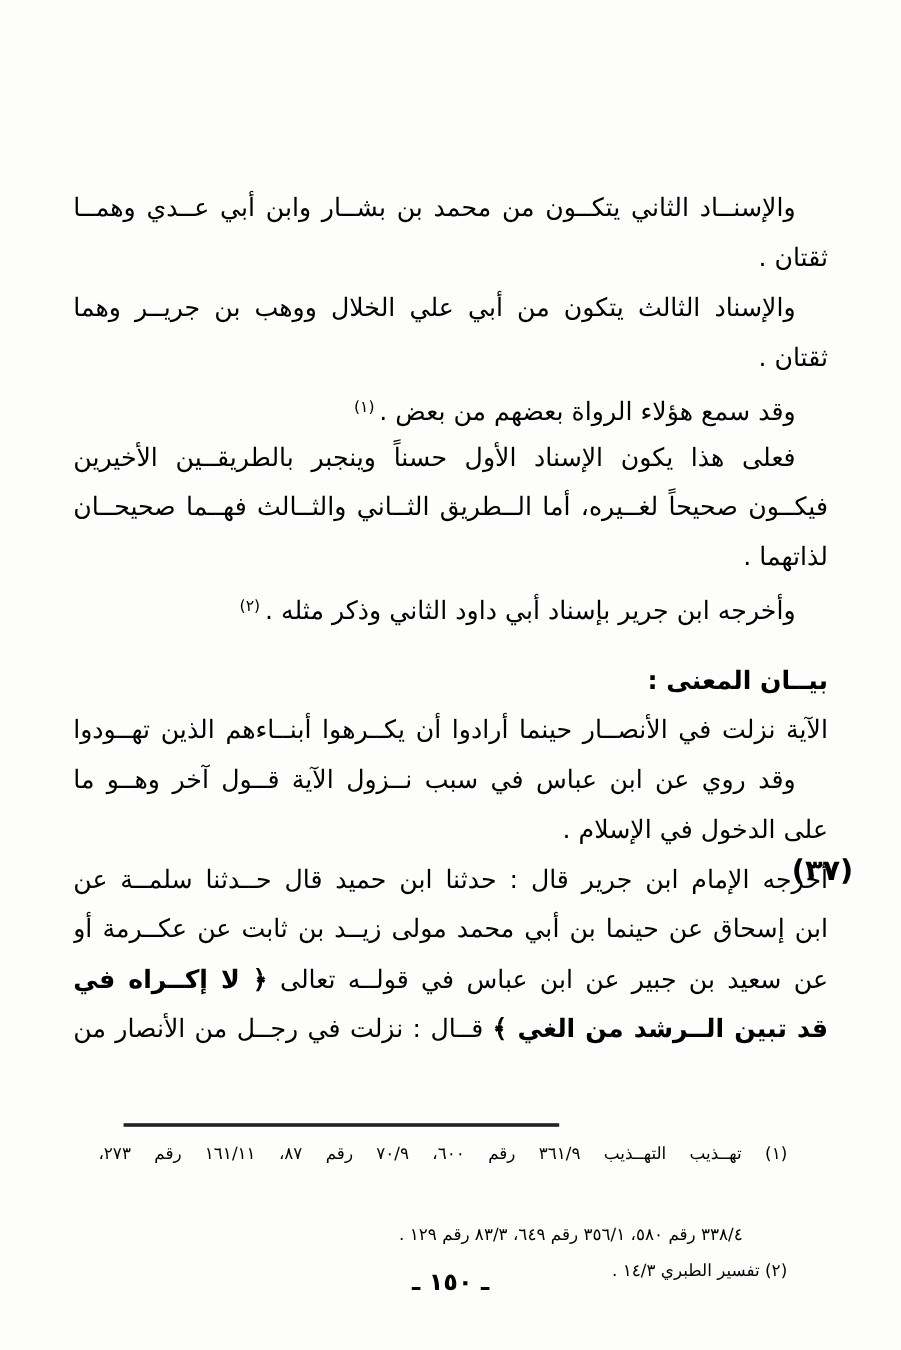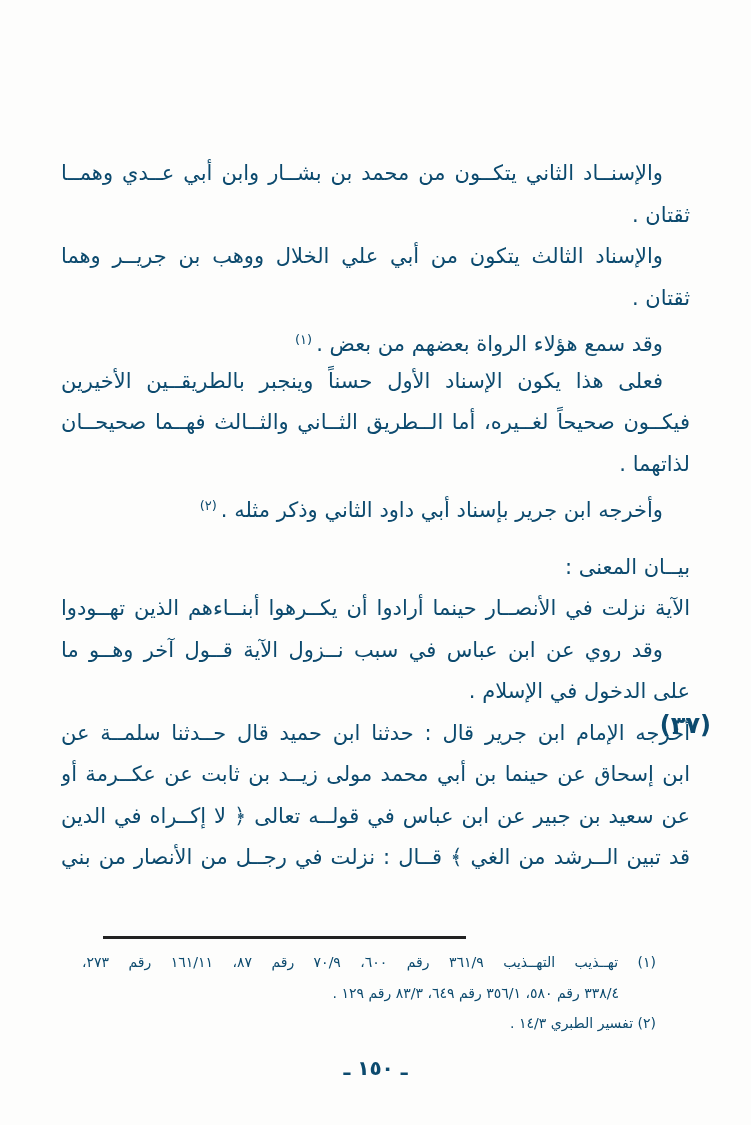--- a/index.html
+++ b/index.html
@@ -4,21 +4,21 @@
 <style>
   html, body { margin: 0; padding: 0; background: #ffffff; }
   .page {
     position: relative;
     width: 751px;
     height: 1125px;
     background: #fdfdfc;
     overflow: hidden;
     direction: rtl;
     font-family: "DejaVu Sans", sans-serif;
-    color: #0c4a6e;
+    color: #000000;
   }
   .body {
     position: absolute;
     top: 153px;
     right: 61px;
     left: 61px;
     font-size: 21px;
   }
   .bl {
     height: 41.5px;
@@ -27,21 +27,21 @@
     white-space: nowrap;
   }
   .bl.j {
     white-space: normal;
     text-align: justify;
     text-align-last: justify;
     overflow: hidden;
   }
   .bl.i { padding-right: 27px; }
   .hd { margin-top: 20px; font-weight: bold; }
-  .b { font-weight: normal; }
+  .b { font-weight: bold; }
   .sup {
     font-size: 13px;
     vertical-align: 7px;
     margin-right: 4px;
   }
   .margin-num {
     position: absolute;
     top: 711px;
     right: 40px;
     font-size: 24px;
@@ -61,21 +61,21 @@
     right: 95px;
     left: 82px;
     font-size: 14px;
     line-height: 30.5px;
   }
   .fl { text-align: right; }
   .fl.fjust {
     text-align: justify;
     text-align-last: justify;
   }
-  .fl.f2 { padding-right: 37px; }
+  .fl.f2 { padding-right: 37px; margin-top: 36px; }
   .pagenum {
     position: absolute;
     top: 1056px;
     left: 0;
     right: 0;
     text-align: center;
     font-size: 20px;
     font-weight: bold;
   }
 </style>

